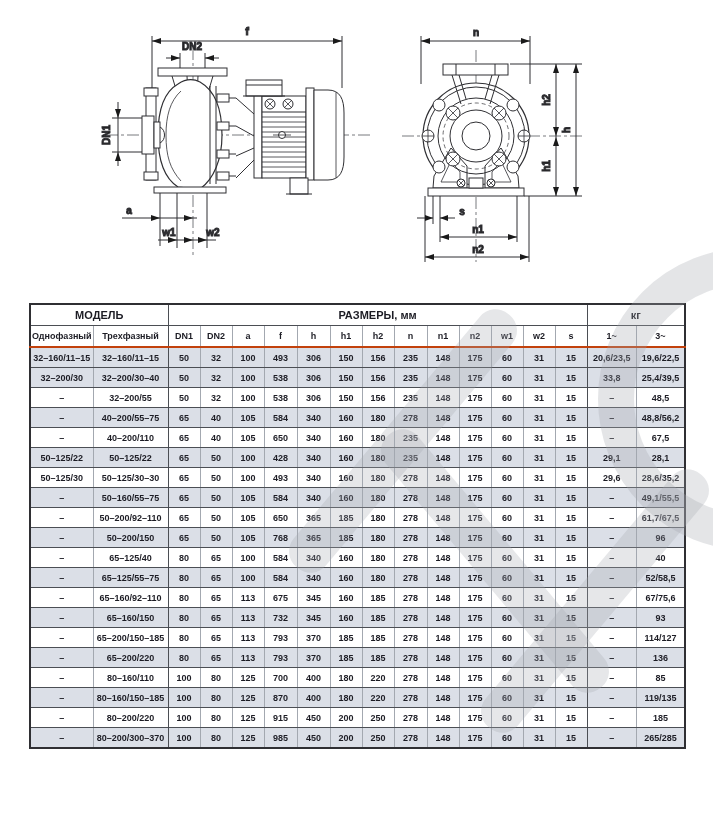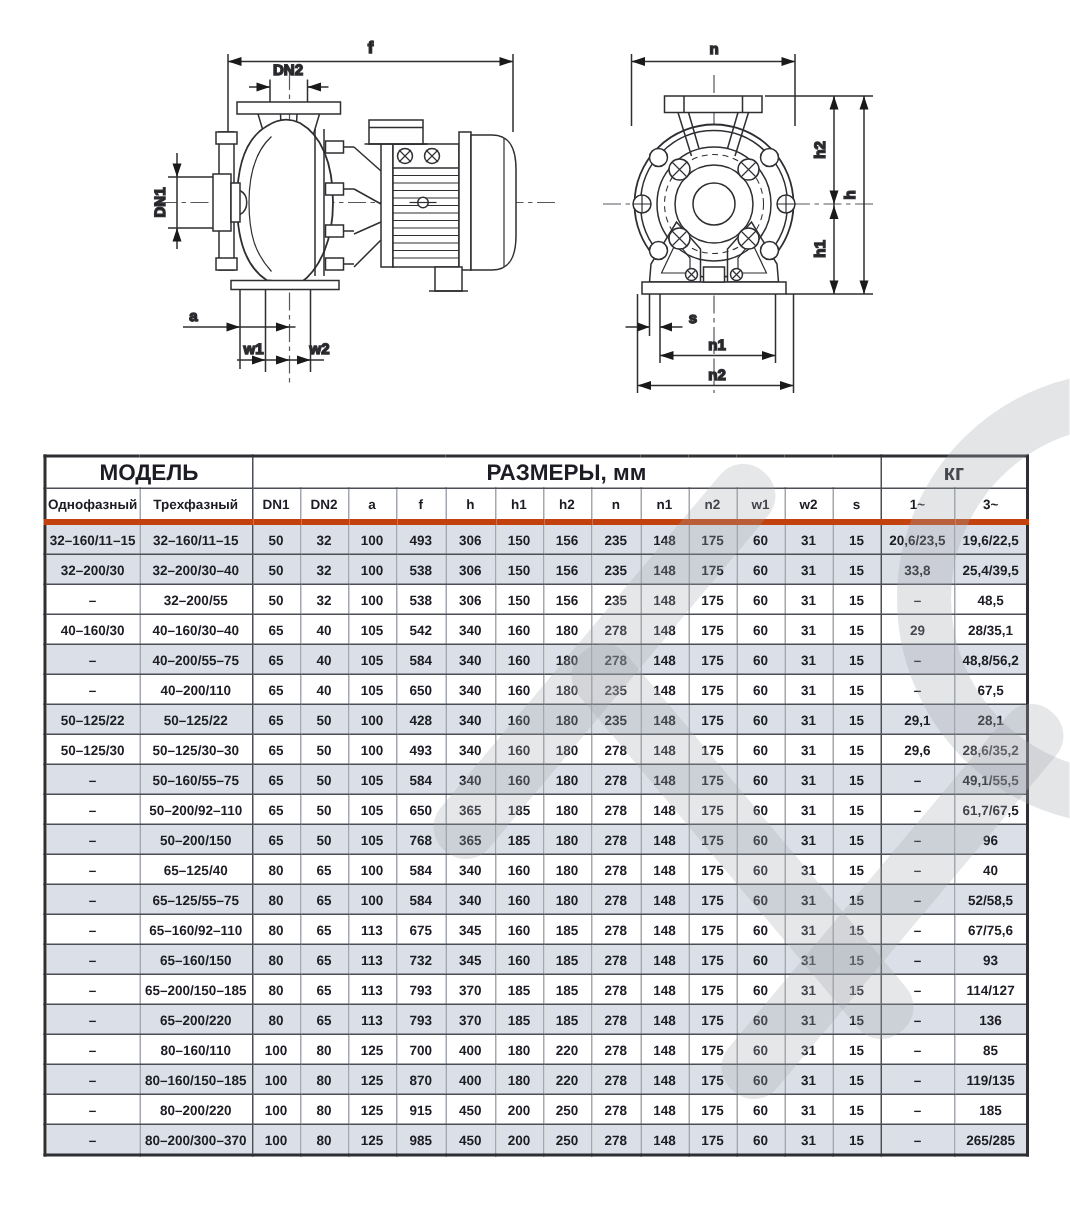--- a/index.html
+++ b/index.html
@@ -19,23 +19,23 @@
   .wm-b2{left:330px;top:540px;width:330px;height:42px;transform:rotate(50deg);}
   .wm-b3{left:430px;top:580px;width:330px;height:42px;transform:rotate(-50deg);}
   
   .table-wrap{position:absolute;left:29px;top:303px;z-index:2;}
   table{border-collapse:collapse;table-layout:fixed;width:655px;border:2px solid #2f2f33;}
   th,td{
     text-align:center;vertical-align:middle;overflow:hidden;white-space:nowrap;
     border-right:1px solid #a3a8b0;border-bottom:1px solid #4b4e54;
     font-size:9px;font-weight:bold;color:#1c1c24;padding:0 1px;
   }
-  thead tr.groups th{height:20px;font-size:15px;}
+  thead tr.groups th{height:20px;font-size:11px;}
   thead tr.cols th{height:20px;}
-  thead tr.cols th{border-bottom:4px solid #c2410c;}
+  thead tr.cols th{border-bottom:2px solid #c2410c;}
   tbody td{height:19px;}
   tr.shaded td{background:#dbdfe7;}
   .sep-right{border-right:1.5px solid #4b4e54 !important;}
   th:last-child,td:last-child{border-right:none;}
 </style>
 </head>
 <body>
 
 <svg class="drawings" width="713" height="292" viewBox="0 0 713 292">
   <g stroke="#2f2f33" stroke-width="1" fill="none">
@@ -301,39 +301,20 @@
           <td>156</td>
           <td>235</td>
           <td>148</td>
           <td>175</td>
           <td>60</td>
           <td>31</td>
           <td class="sep-right">15</td>
           <td>–</td>
           <td>48,5</td>
         </tr>
-        <tr>
-          <td>40–160/30</td>
-          <td class="sep-right">40–160/30–40</td>
-          <td>65</td>
-          <td>40</td>
-          <td>105</td>
-          <td>542</td>
-          <td>340</td>
-          <td>160</td>
-          <td>180</td>
-          <td>278</td>
-          <td>148</td>
-          <td>175</td>
-          <td>60</td>
-          <td>31</td>
-          <td class="sep-right">15</td>
-          <td>29</td>
-          <td>28/35,1</td>
-        </tr>
         <tr class="shaded">
           <td>–</td>
           <td class="sep-right">40–200/55–75</td>
           <td>65</td>
           <td>40</td>
           <td>105</td>
           <td>584</td>
           <td>340</td>
           <td>160</td>
           <td>180</td>

